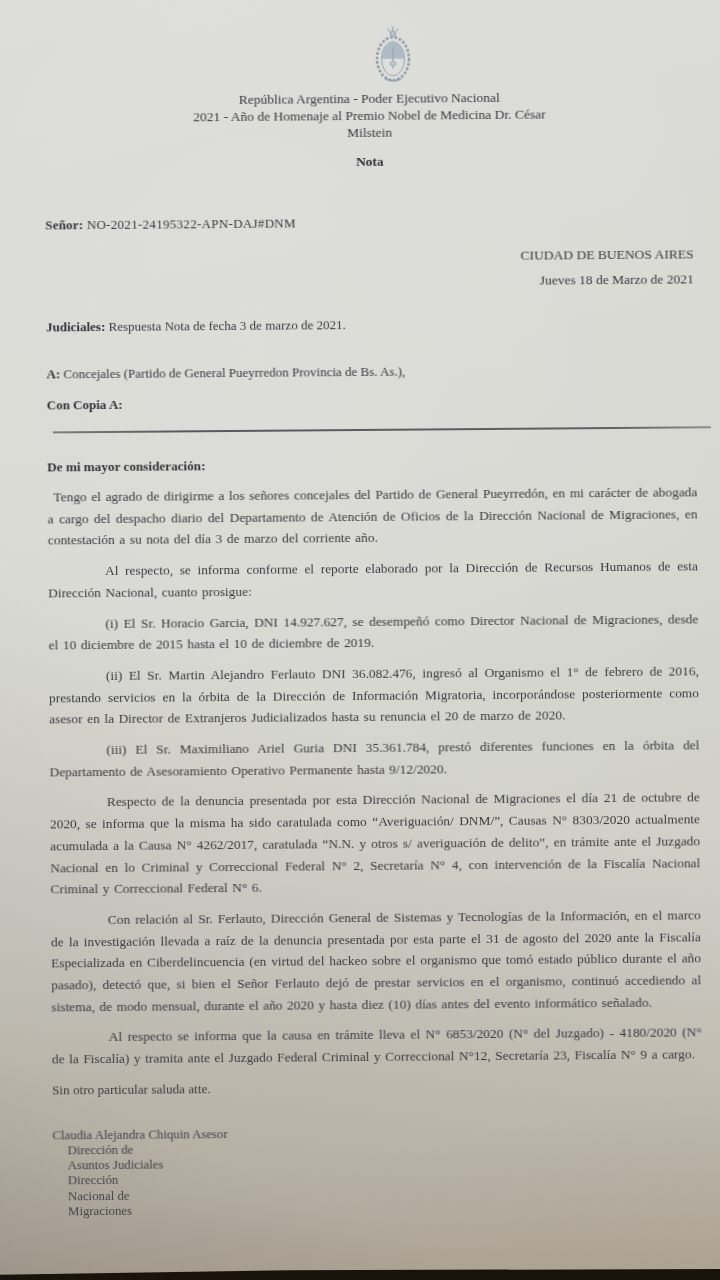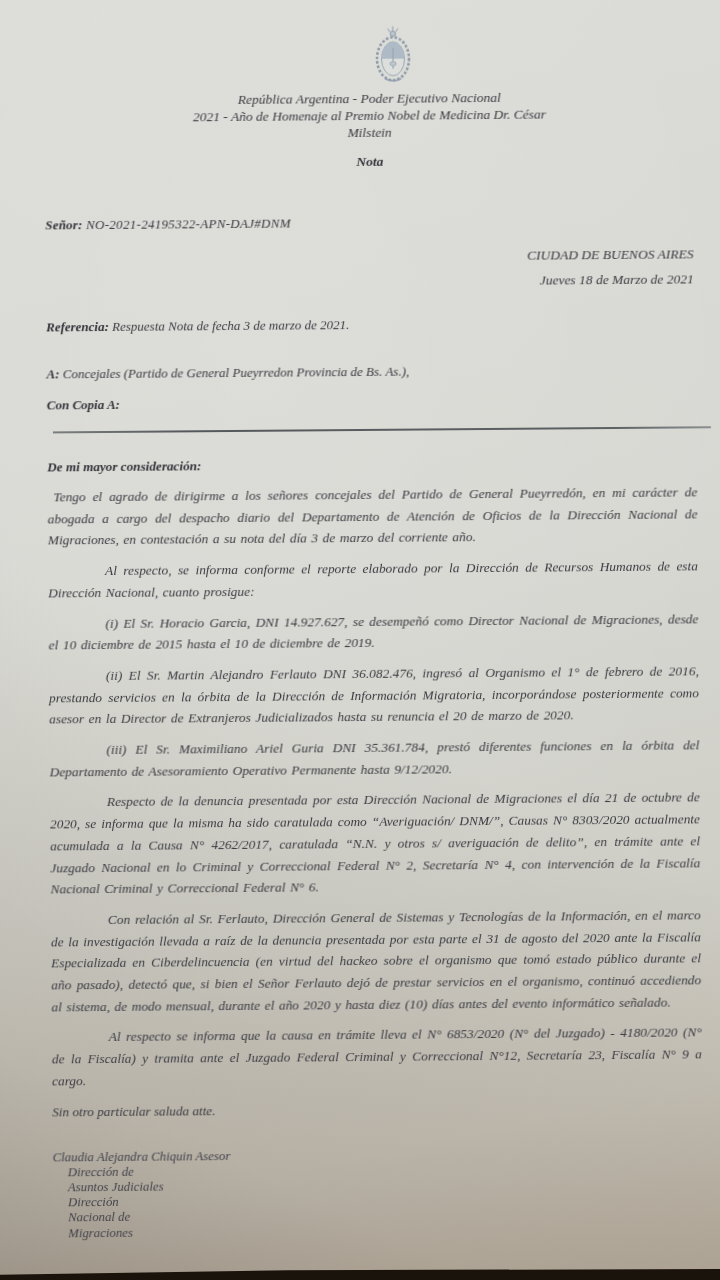--- a/index.html
+++ b/index.html
@@ -6,21 +6,20 @@
   body {
     width:720px; height:1280px; overflow:hidden;
     font-family:"Liberation Serif","DejaVu Serif",serif;
   }
   .photo {
     position:relative; width:720px; height:1280px; overflow:hidden;
     background:
       radial-gradient(120% 90% at 35% 28%, rgba(255,255,255,0.10), rgba(0,0,0,0) 60%),
       linear-gradient(205deg, rgba(0,0,0,0) 55%, rgba(92,72,52,0.16) 86%, rgba(70,52,36,0.30) 100%),
       linear-gradient(168deg, #dcddd8 0%, #d7d8d2 45%, #d0d0c9 68%, #c7c3b9 86%, #b7ae9f 100%);
-    font-style: italic;
   }
   .page {
     position:absolute; left:0; top:0; width:720px; height:1260px;
     box-sizing:border-box; padding:26px 22px 0 48px;
     color:#3b3b42;
     transform:rotate(-0.45deg);
     transform-origin:50% 45%;
     filter:blur(0.22px);
   }
   .b { font-weight:bold; color:#33333a; }
@@ -87,21 +86,21 @@
       <span class="b">Señor:</span>
       <span class="val">NO-2021-24195322-APN-DAJ#DNM</span>
     </div>
 
     <div class="right-block">
       <div>CIUDAD DE BUENOS AIRES</div>
       <div>Jueves 18 de Marzo de 2021</div>
     </div>
 
     <div class="ref-line">
-      <span class="b">Referencia:</span>
+      <span class="b">Judiciales:</span>
       <span>Respuesta Nota de fecha 3 de marzo de 2021.</span>
     </div>
 
     <div class="to-line">
       <span class="b">A:</span>
       <span>Concejales (Partido de General Pueyrredon Provincia de Bs. As.),</span>
     </div>
 
     <div class="cc-line b">Con Copia A:</div>
 

